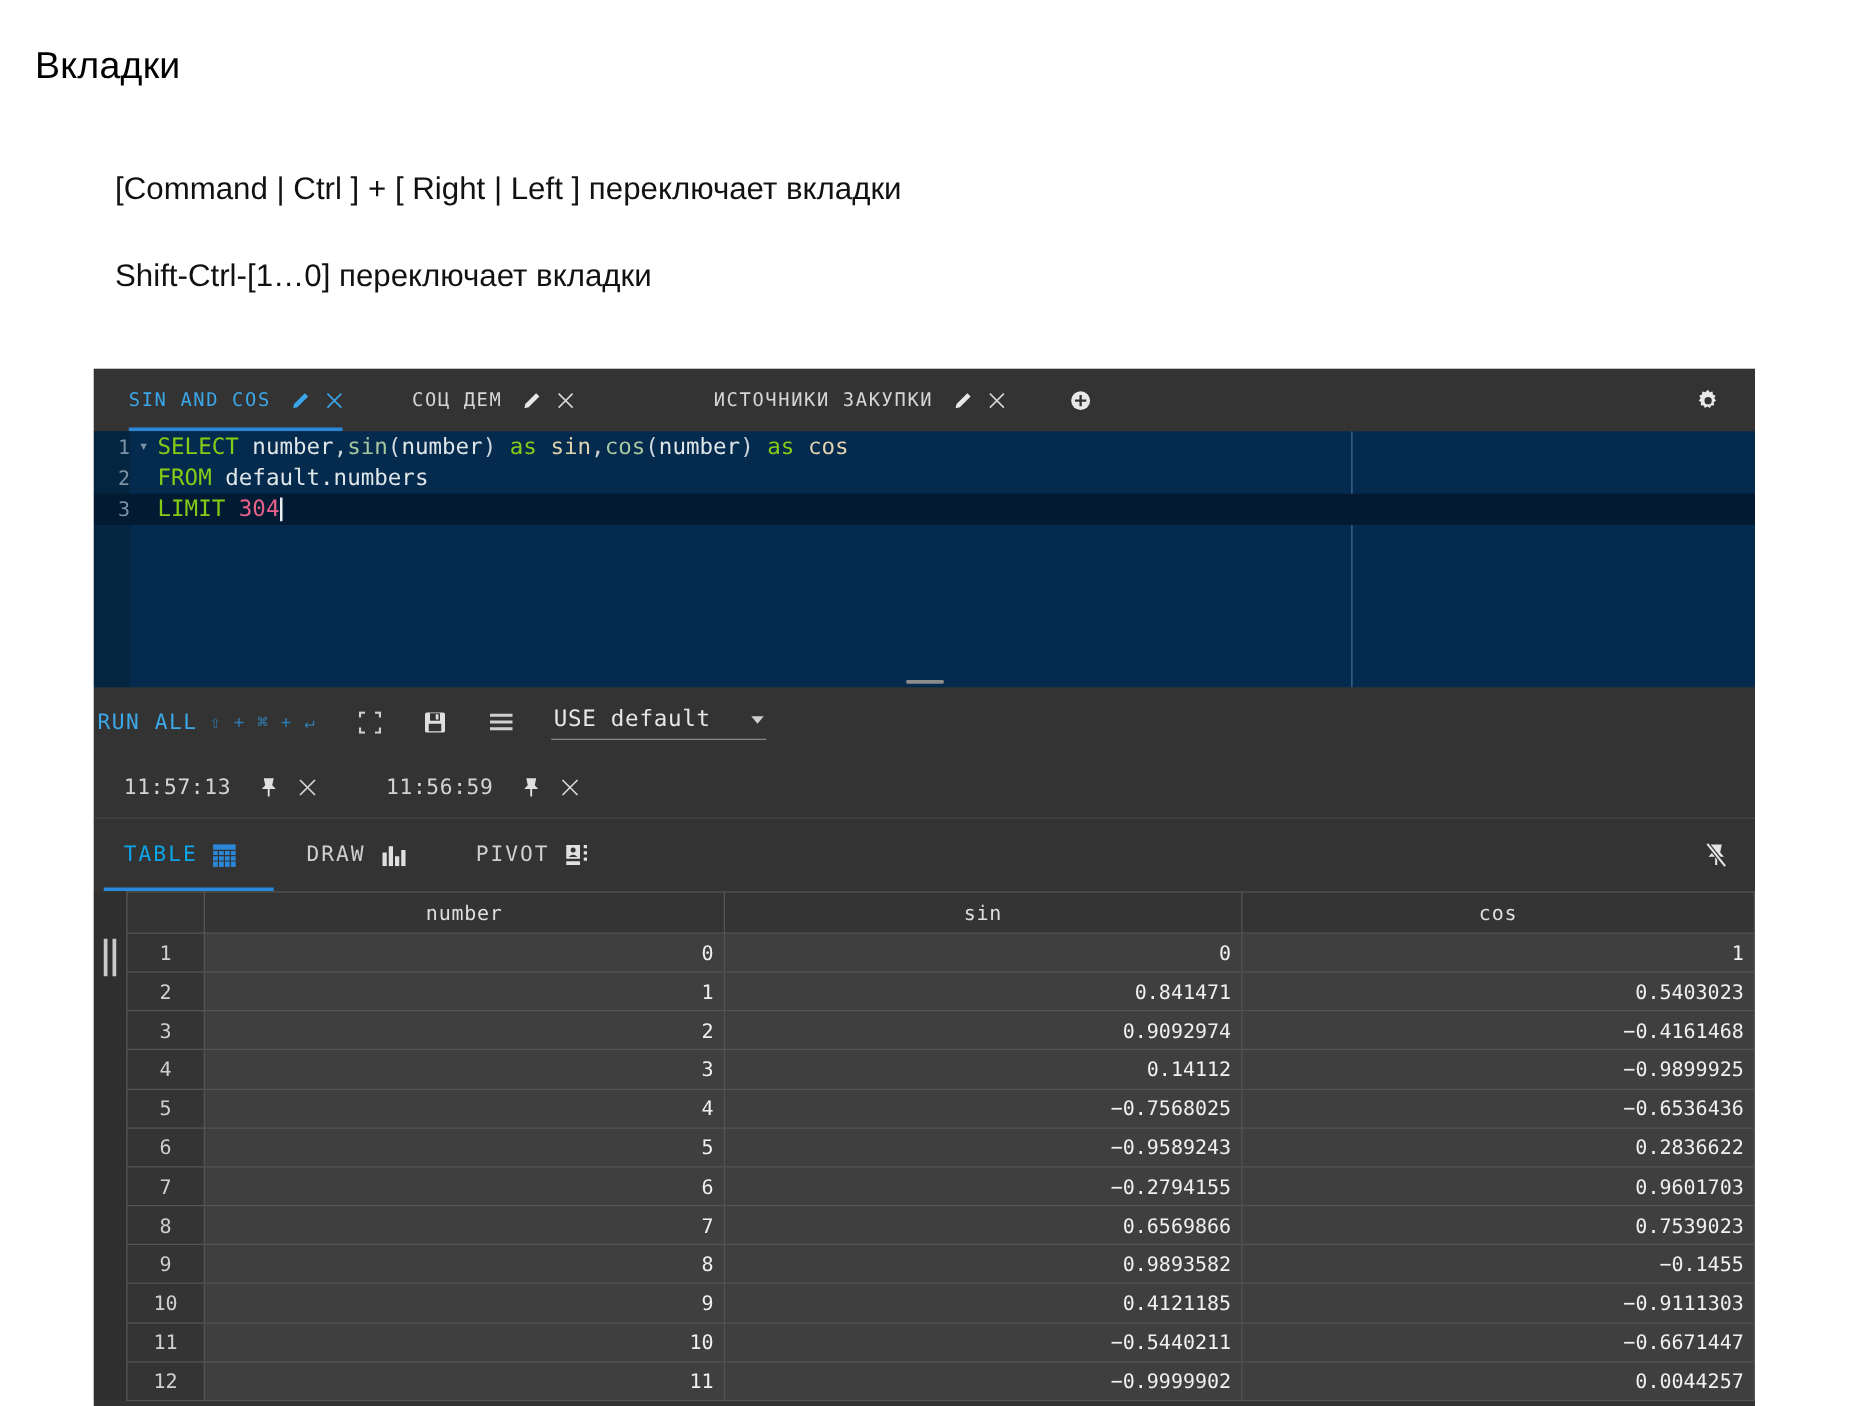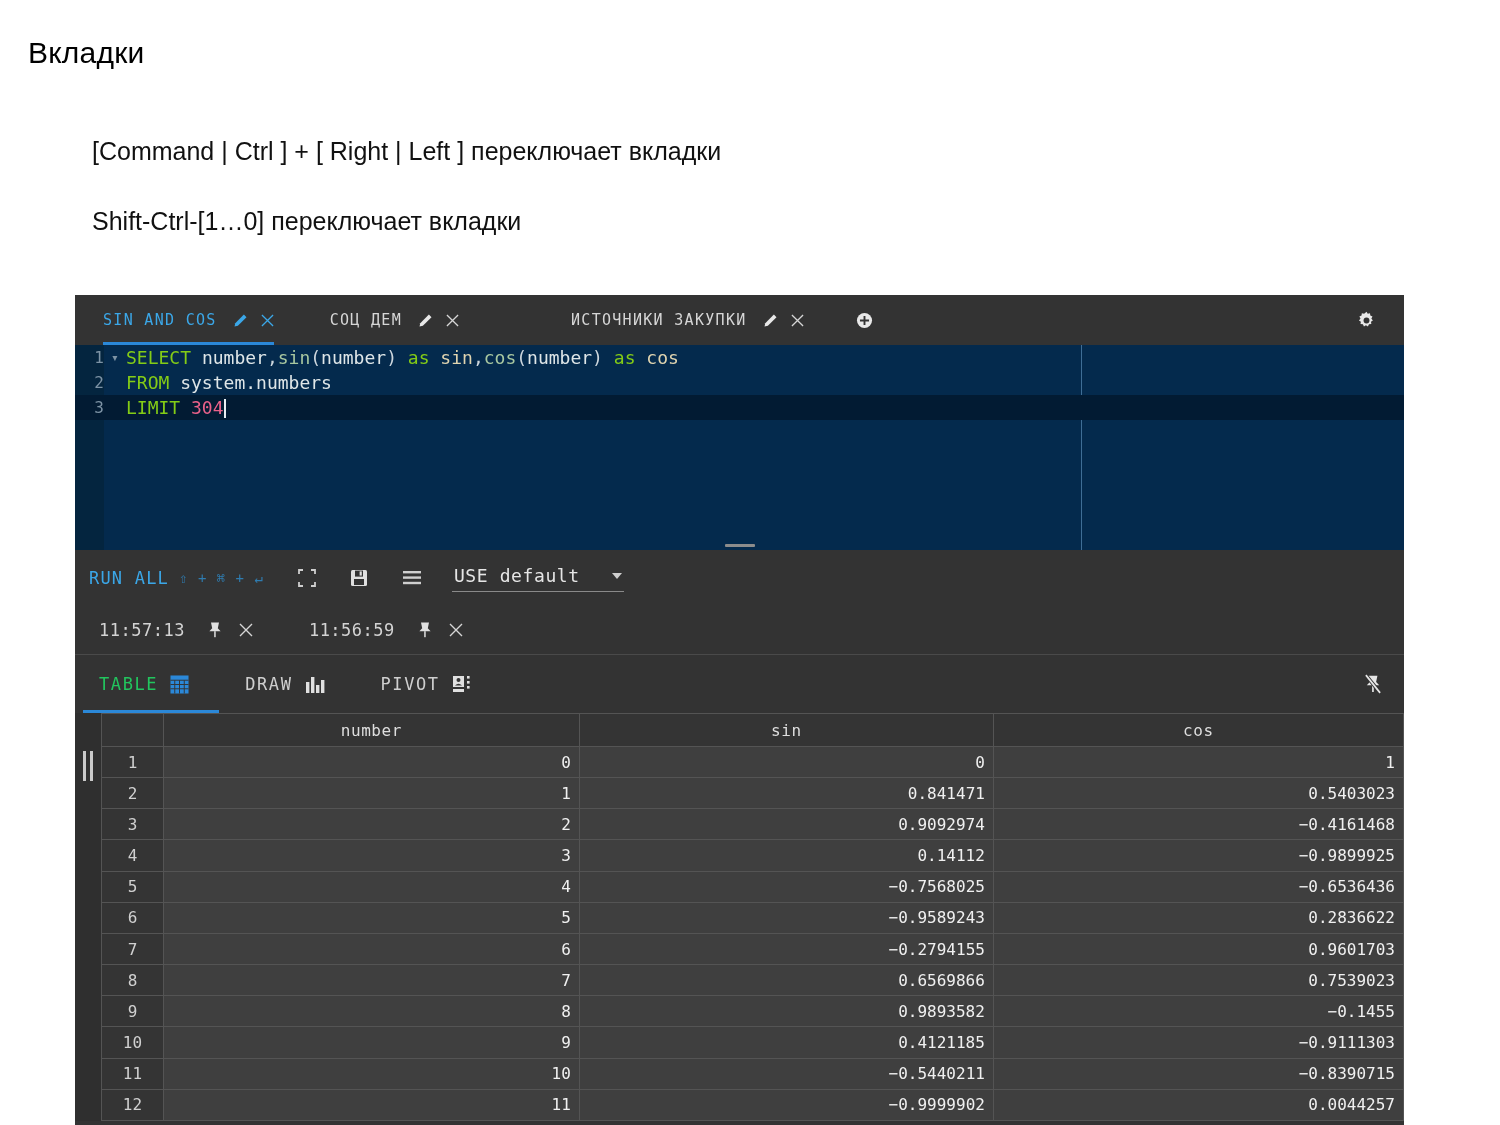--- a/index.html
+++ b/index.html
@@ -170,21 +170,21 @@
     border-radius: 1px;
   }
 
   
   .runbar {
     position: relative;
     height: 55px;
     background: #333333;
     display: flex;
     align-items: center;
-    padding-left: 14px;
+    padding-left: 3px;
     box-sizing: border-box;
   }
   .run-all {
     color: #3ba7e8;
     font-size: 17px;
     letter-spacing: 1.2px;
     white-space: nowrap;
   }
   .run-hint {
     color: #2f7cb0;
@@ -272,21 +272,21 @@
     align-items: center;
     height: 58px;
     position: relative;
     margin-right: 56px;
   }
   .view-tab .vl {
     font-size: 17px;
     letter-spacing: 1.6px;
     color: #cfcfcf;
   }
-  .view-tab.active .vl { color: #22c55e; }
+  .view-tab.active .vl { color: #0ea5e9; }
   .view-tab .vic { margin-left: 12px; line-height: 0; }
   .view-tab.active .underline {
     position: absolute;
     left: -16px; right: -30px; bottom: 0;
     height: 3px;
     background: #2b88d8;
   }
   .viewbar-right {
     margin-left: auto;
     margin-right: 22px;
@@ -448,21 +448,21 @@
 
     <div class="code-line">
       <span class="ln">1</span>
       <span class="fold">▾</span>
       <span class="code-text"><span class="kw">SELECT</span><span class="id"> </span><span class="id">number</span><span class="punct">,</span><span class="fn">sin</span><span class="punct">(</span><span class="id">number</span><span class="punct">)</span><span class="id"> </span><span class="kw">as</span><span class="id"> </span><span class="tan">sin</span><span class="punct">,</span><span class="fn">cos</span><span class="punct">(</span><span class="id">number</span><span class="punct">)</span><span class="id"> </span><span class="kw">as</span><span class="id"> </span><span class="tan">cos</span></span>
     </div>
 
     <div class="code-line">
       <span class="ln">2</span>
       <span class="fold"></span>
-      <span class="code-text"><span class="kw">FROM</span><span class="id"> system.numbers</span></span>
+      <span class="code-text"><span class="kw">FROM</span><span class="id"> default.numbers</span></span>
     </div>
 
     <div class="code-line current">
       <span class="ln">3</span>
       <span class="fold"></span>
       <span class="code-text"><span class="kw">LIMIT</span><span class="id"> </span><span class="num">304</span><span class="caret"></span></span>
     </div>
 
     <div class="resize-handle">
       <i></i>
@@ -671,21 +671,21 @@
         <tr>
           <td class="rownum">10</td>
           <td>9</td>
           <td>0.4121185</td>
           <td>−0.9111303</td>
         </tr>
         <tr>
           <td class="rownum">11</td>
           <td>10</td>
           <td>−0.5440211</td>
-          <td>−0.8390715</td>
+          <td>−0.6671447</td>
         </tr>
         <tr>
           <td class="rownum">12</td>
           <td>11</td>
           <td>−0.9999902</td>
           <td>0.0044257</td>
         </tr>
       </tbody>
     </table>
   </div>

